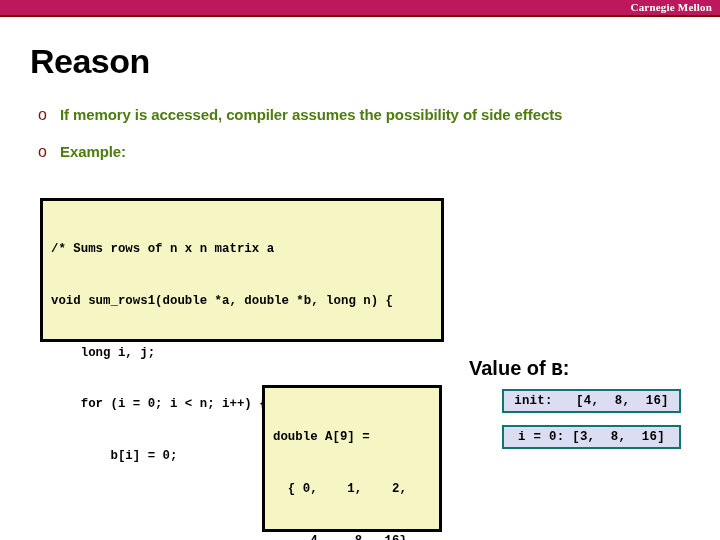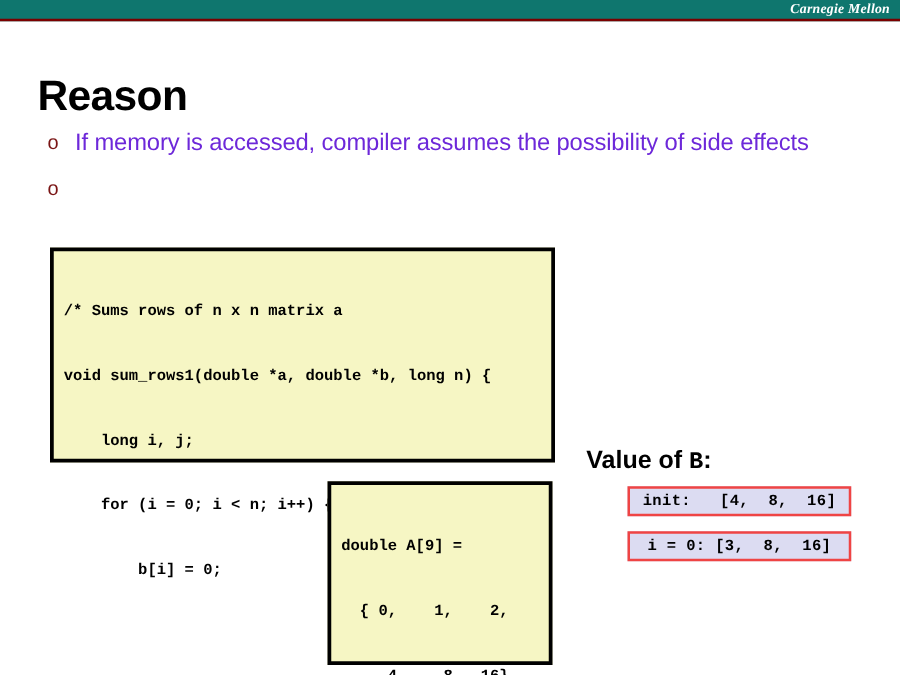--- a/index.html
+++ b/index.html
@@ -14,42 +14,41 @@
     overflow: hidden;
     position: relative;
   }
 
   
   #banner {
     position: absolute;
     left: 0; top: 0;
     width: 720px;
     height: 17px;
-    background: #0f766e;
+    background: #be185d;
     border-bottom: 2px solid #7a0000;
     box-sizing: border-box;
-    font-style: italic;
   }
   #banner-label {
     position: absolute;
     right: 8px;
     top: 1px;
     font-family: "Liberation Serif", serif;
     font-weight: bold;
     font-size: 11px;
     color: #ffffff;
     letter-spacing: 0.2px;
     white-space: nowrap;
   }
 
   
   #slide-title {
     position: absolute;
     left: 30px;
-    top: 60px;
+    top: 44px;
     font-size: 34px;
     font-weight: bold;
     color: #000000;
     letter-spacing: -0.5px;
     line-height: 1;
     font-stretch: condensed;
   }
 
   
   #bullet-list {
@@ -67,43 +66,43 @@
     width: 26px;
     flex: 0 0 26px;
     color: #7a1515;
     font-size: 16px;
     line-height: 29px;
     text-align: left;
     padding-left: 4px;
     box-sizing: border-box;
   }
   .bullet-text {
-    font-size: 19px;
+    font-size: 15px;
     line-height: 29px;
-    color: #6d28d9;
-    font-weight: normal;
+    color: #4d7c0f;
+    font-weight: bold;
     letter-spacing: -0.1px;
   }
 
   
   .code-box {
     position: absolute;
     background: #f6f6c4;
     border: 3px solid #000000;
     box-sizing: border-box;
     font-family: "Liberation Mono", monospace;
     font-weight: bold;
     color: #000000;
     white-space: pre;
   }
   #code-main {
     left: 40px;
     top: 198px;
     width: 404px;
-    height: 172px;
+    height: 144px;
     font-size: 12.4px;
     line-height: 17.2px;
     padding: 6px 0 0 8px;
   }
   #code-driver {
     left: 262px;
     top: 385px;
     width: 180px;
     height: 147px;
     font-size: 12.4px;
@@ -134,21 +133,21 @@
     position: absolute;
     left: 502px;
     top: 389px;
     width: 179px;
   }
   .value-badge {
     width: 179px;
     height: 24px;
     margin-bottom: 12px;
     background: #dcdcf2;
-    border: 2px solid #ef4444;
+    border: 2px solid #0f766e;
     box-sizing: border-box;
     font-family: "Liberation Mono", monospace;
     font-weight: bold;
     font-size: 12.4px;
     line-height: 20px;
     color: #000000;
     text-align: center;
     white-space: pre;
     letter-spacing: 0.3px;
   }
@@ -164,20 +163,21 @@
 
 <div id="bullet-list">
 
   <div class="bullet-row">
     <span class="bullet-marker">o</span>
     <span class="bullet-text">If memory is accessed, compiler assumes the possibility of side effects</span>
   </div>
 
   <div class="bullet-row">
     <span class="bullet-marker">o</span>
+    <span class="bullet-text">Example:</span>
   </div>
 
 </div>
 
 <div id="code-main" class="code-box">
   <div class="code-line">/* Sums rows of n x n matrix a</div>
   <div class="code-line">void sum_rows1(double *a, double *b, long n) {</div>
   <div class="code-line">    long i, j;</div>
   <div class="code-line">    for (i = 0; i &lt; n; i++) {</div>
   <div class="code-line">        b[i] = 0;</div>

